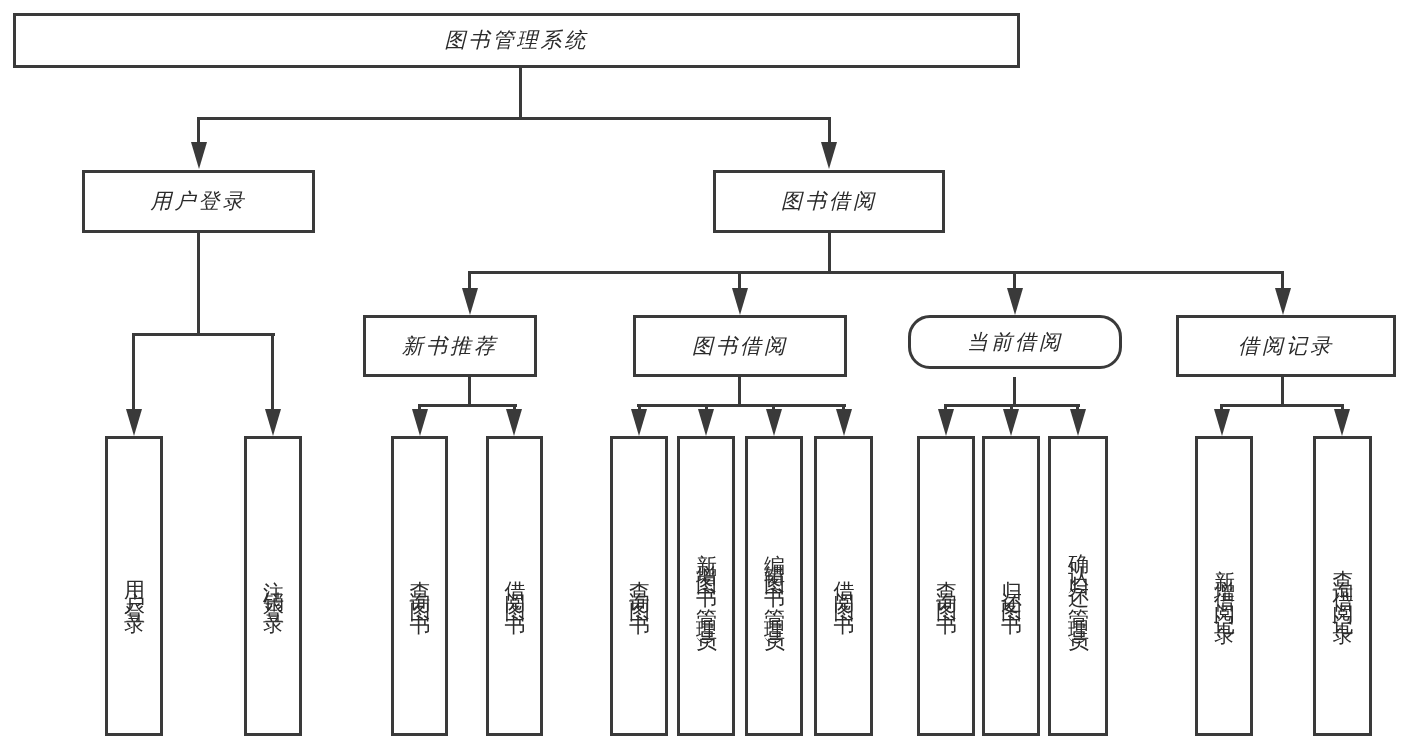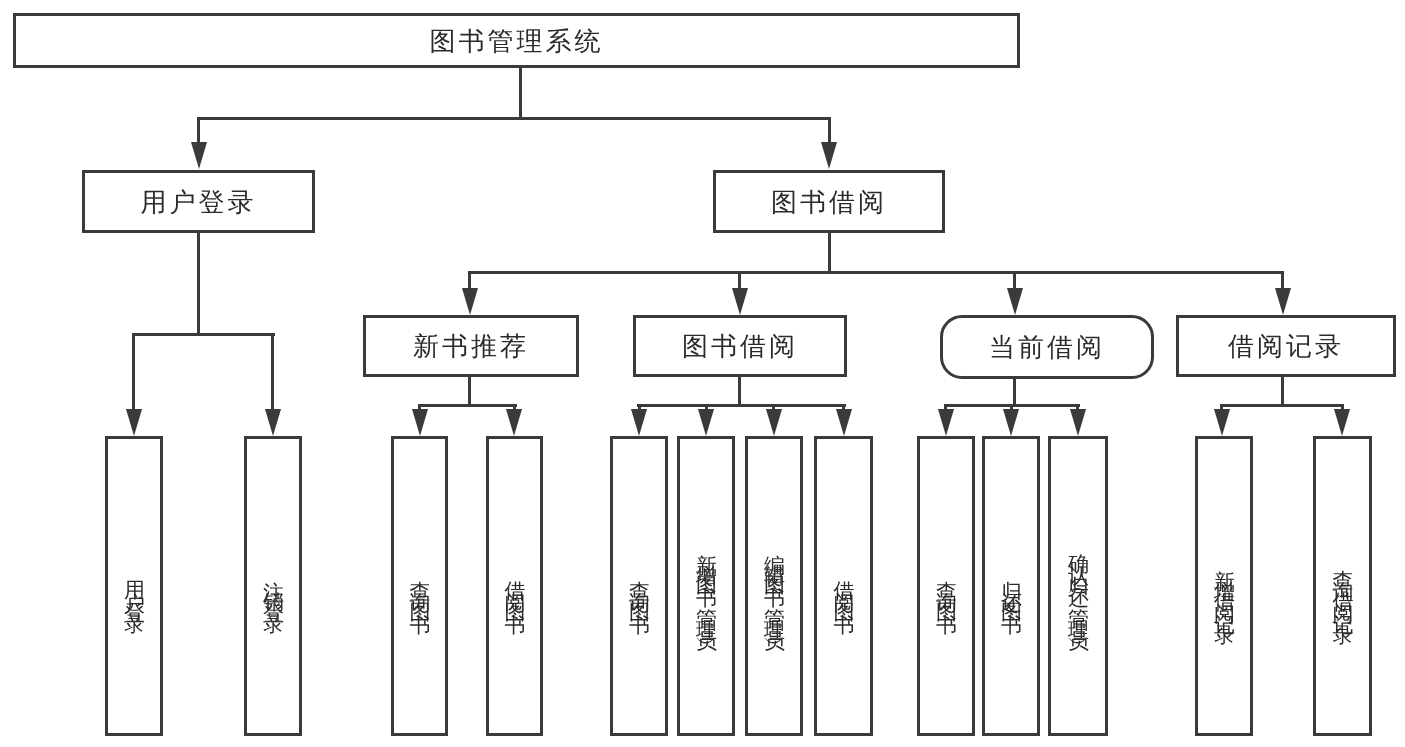--- a/index.html
+++ b/index.html
@@ -5,21 +5,21 @@
   html,body { margin:0; padding:0; background:#ffffff; }
   .canvas {
     position:relative; width:1405px; height:747px; background:#ffffff;
     font-family:"DejaVu Sans","Liberation Sans",sans-serif; color:#2b2b2b;
     overflow:hidden;
   }
   .box {
     position:absolute; box-sizing:border-box; border:3px solid #3a3a3a;
     background:#ffffff; display:flex; align-items:center; justify-content:center;
   }
-  .box-h .label { font-size:26px; letter-spacing:3px; line-height:1; white-space:nowrap; }
+  .box-h .label { font-size:21px; letter-spacing:3px; line-height:1; white-space:nowrap;font-style:italic; }
   .box-v .label {
     writing-mode:vertical-rl; text-orientation:mixed;
     font-size:21px; letter-spacing:11px; line-height:1;
   }
   .ln { position:absolute; background:#3a3a3a; }
   .ar {
     position:absolute; width:0; height:0;
     border-left:8px solid transparent; border-right:8px solid transparent;
     border-top:27px solid #3a3a3a;
   }
@@ -37,27 +37,27 @@
     <span class="label">图书管理系统</span>
   </div>
 
   <div class="box box-h" style="left:82px;top:170px;width:233px;height:63px;">
     <span class="label">用户登录</span>
   </div>
   <div class="box box-h" style="left:713px;top:170px;width:232px;height:63px;">
     <span class="label">图书借阅</span>
   </div>
 
-  <div class="box box-h" style="left:363px;top:315px;width:216px;height:62px;align-items:center;">
+  <div class="box box-h" style="left:363px;top:315px;width:174px;height:62px;align-items:center;">
     <span class="label">新书推荐</span>
   </div>
   <div class="box box-h" style="left:633px;top:315px;width:214px;height:62px;">
     <span class="label">图书借阅</span>
   </div>
-  <div class="box box-h" style="left:940px;top:315px;width:214px;height:64px;border-radius:22px;">
+  <div class="box box-h" style="left:908px;top:315px;width:214px;height:54px;border-radius:22px;">
     <span class="label">当前借阅</span>
   </div>
   <div class="box box-h" style="left:1176px;top:315px;width:220px;height:62px;">
     <span class="label">借阅记录</span>
   </div>
 
   <div class="box box-v" style="left:105px;top:436px;width:58px;height:300px;">
     <span class="label">用户登录</span>
   </div>
   <div class="box box-v" style="left:244px;top:436px;width:58px;height:300px;">

